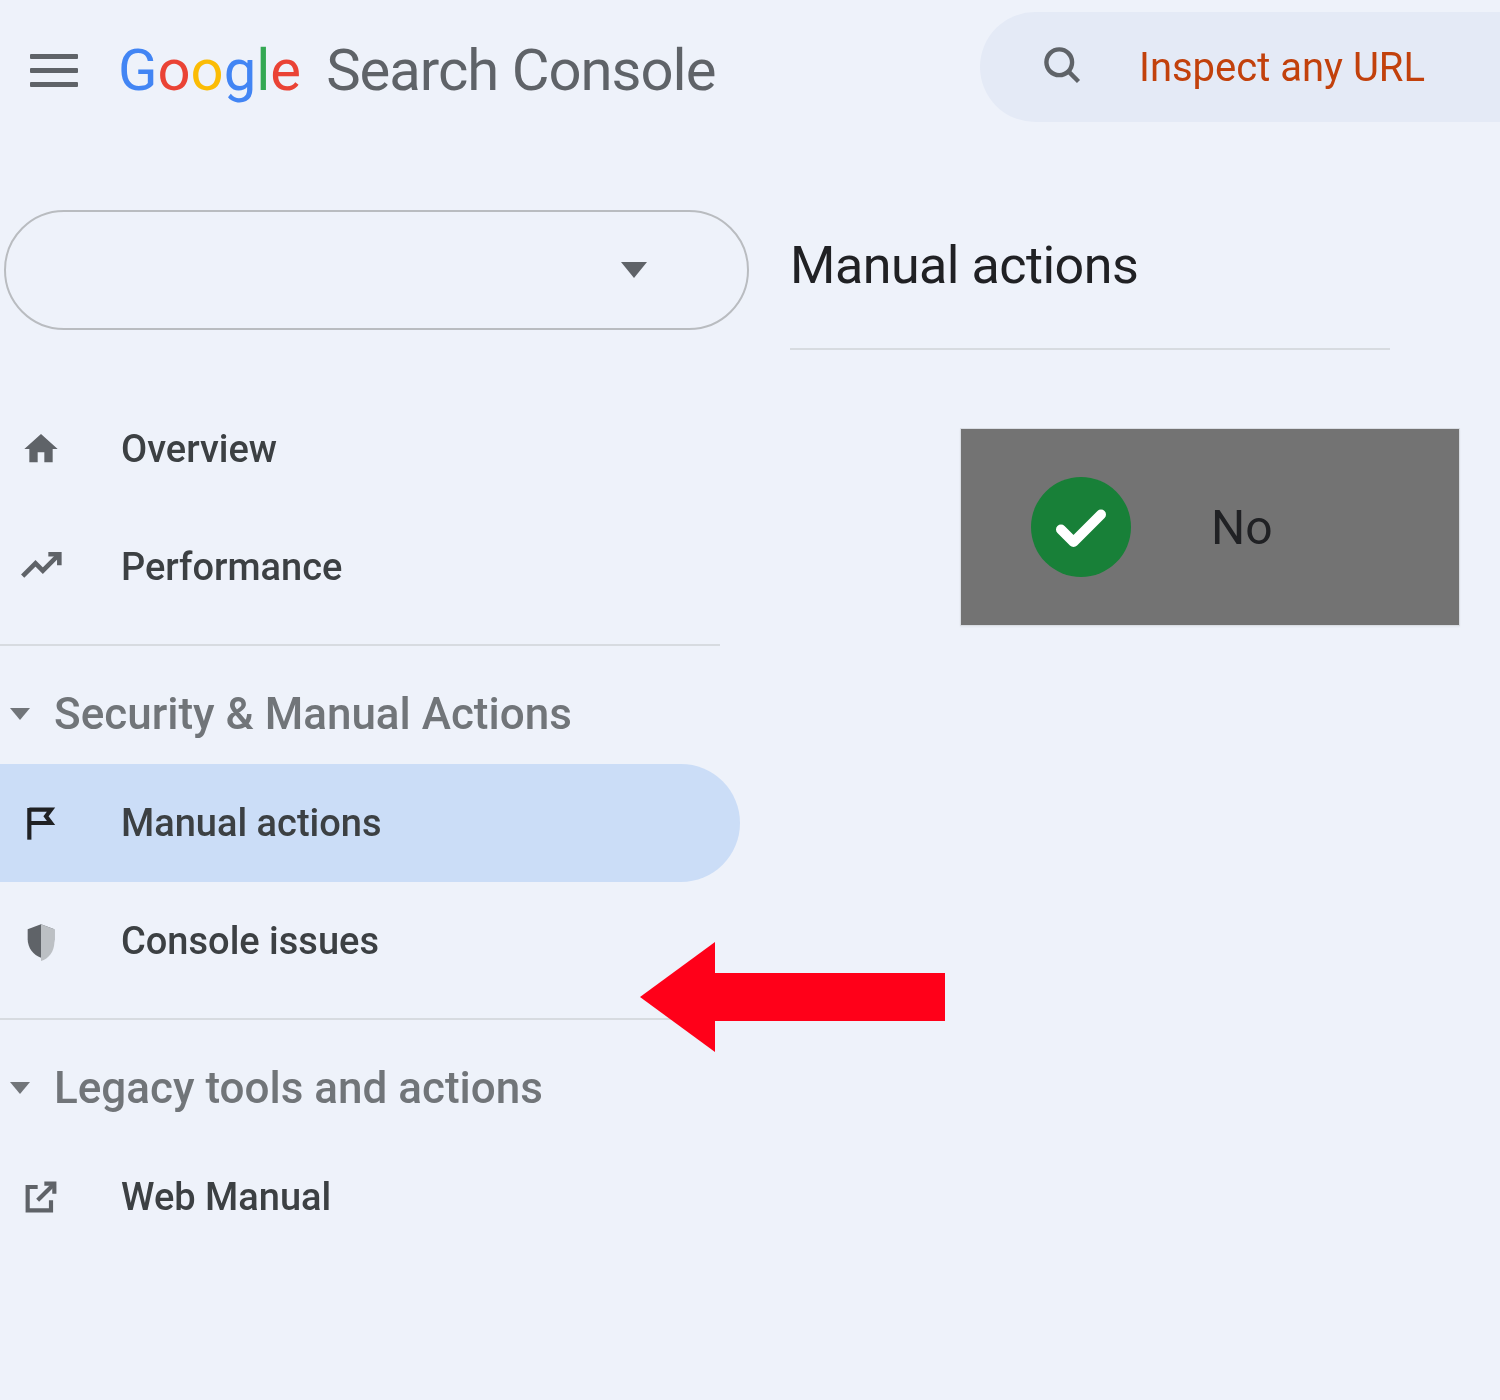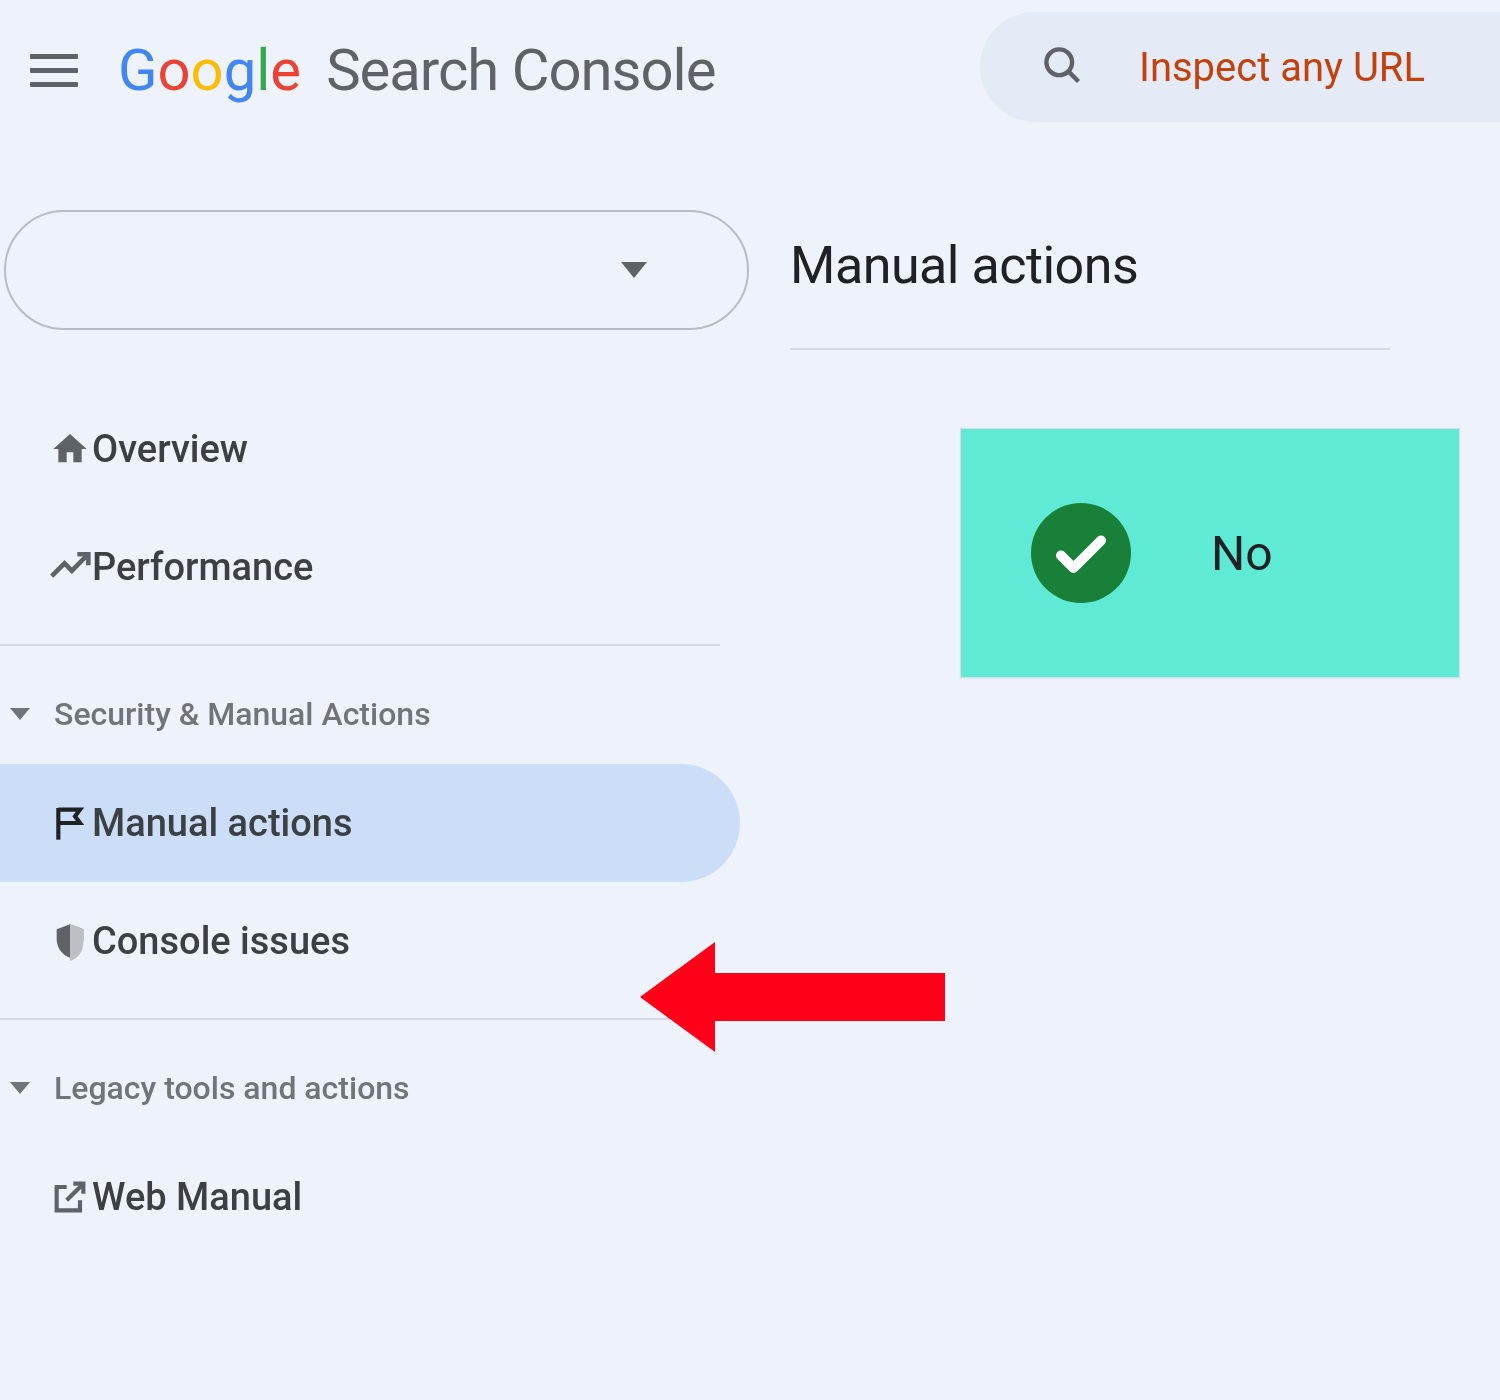--- a/index.html
+++ b/index.html
@@ -89,21 +89,22 @@
     .caret-down {
       width: 0; height: 0;
       border-left: 13px solid transparent;
       border-right: 13px solid transparent;
       border-top: 16px solid #5f6368;
     }
     .nav-item {
       display: flex;
       align-items: center;
       height: 118px;
-      padding-left: 48px;
+      padding-left: 19px;
+      gap: 58px;
       cursor: pointer;
       border-radius: 0 60px 60px 0;
       width: 740px;
     }
     .nav-item.selected {
       background: #cbddf7;
     }
     .nav-item .icon-slot {
       width: 44px;
       height: 44px;
@@ -116,21 +117,21 @@
       color: #3c4043;
       font-weight: 500;
     }
     .section-header {
       display: flex;
       align-items: center;
       height: 100px;
       padding-left: 10px;
       gap: 24px;
       color: #717579;
-      font-size: 32px;
+      font-size: 44px;
       font-weight: 500;
     }
     .section-caret {
       width: 0; height: 0;
       border-left: 10px solid transparent;
       border-right: 10px solid transparent;
       border-top: 12px solid #717579;
     }
     .divider {
       border: none;
@@ -151,23 +152,23 @@
     }
     .title-rule {
       border: none;
       border-top: 2px solid #d7dbe0;
       margin-top: 52px;
       width: 600px;
     }
     .status-card {
       margin-top: 78px;
       margin-left: 170px;
-      background: #5eead4;
+      background: #737373;
       border: 1px solid #d9dde3;
-      height: 250px;
+      height: 198px;
       width: 500px;
       display: flex;
       align-items: center;
       padding-left: 70px;
       gap: 80px;
       box-shadow: 0 1px 2px rgba(0,0,0,0.05);
     }
     .check-circle {
       width: 100px;
       height: 100px;

